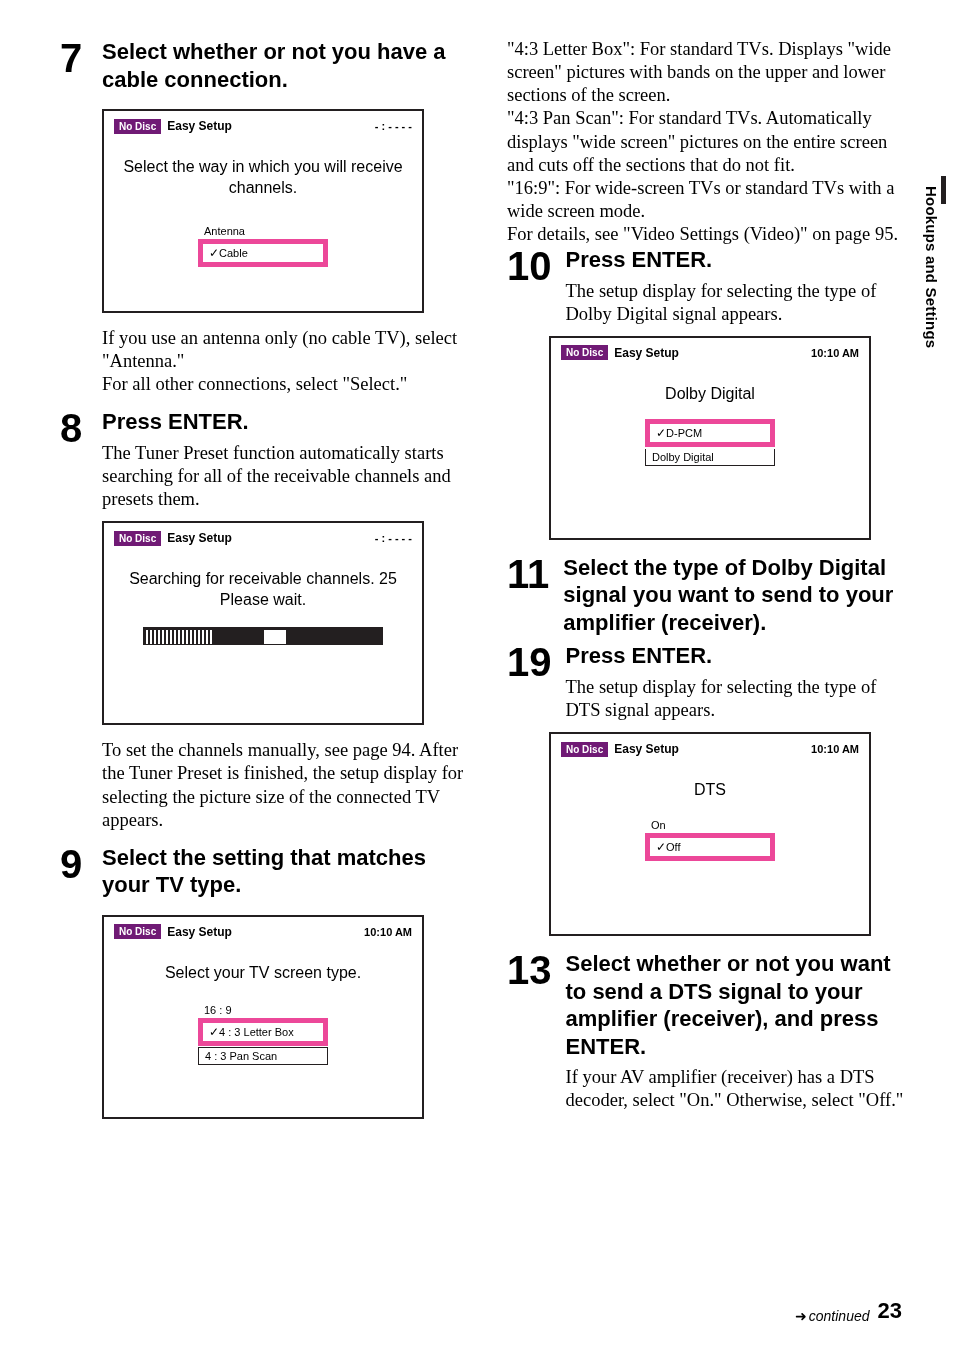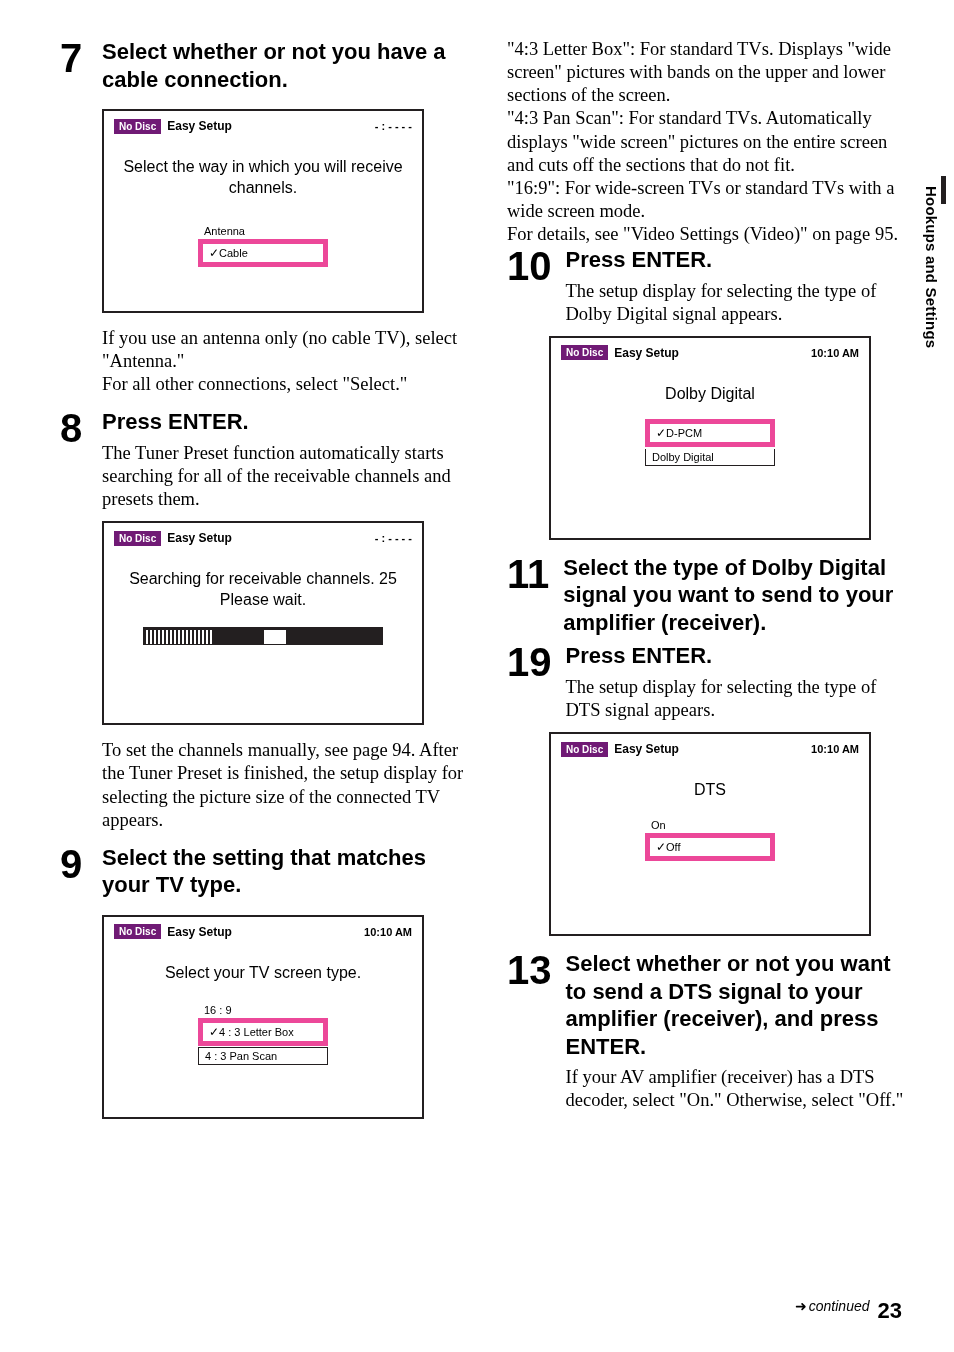--- a/index.html
+++ b/index.html
@@ -23,21 +23,21 @@
   .optblock { text-align: center; margin-top: 22px; }
   .opt { font-size: 11px; display: inline-block; text-align: left; width: 130px; padding: 2px 6px; }
   .opt.box { border: 5px solid #ec4899; }
   .check { font-size: 12px; }
   .optrow { display: block; margin: 0 auto; }
   .progressbar { margin: 16px auto 0; width: 240px; height: 18px; border: 1px solid #231f20; background: #231f20; position: relative; }
   .progressfill { position: absolute; top: 2px; left: 2px; height: 14px; width: 68px; background: repeating-linear-gradient(90deg,#fff 0 2px,#231f20 2px 4px); }
   .progressblock { position: absolute; top: 2px; left: 120px; height: 14px; width: 22px; background: #fff; }
   .sidebar { position: absolute; right: 14px; top: 186px; writing-mode: vertical-rl; font-family: Arial, sans-serif; font-weight: bold; font-size: 15px; letter-spacing: 0.2px; }
   .sidemark { position: absolute; right: 8px; top: 176px; width: 5px; height: 28px; background: #231f20; }
-  .footer { position: absolute; bottom: 28px; right: 52px; display: flex; align-items: flex-start; gap: 8px; }
+  .footer { position: absolute; bottom: 28px; right: 52px; display: flex; align-items: flex-end; gap: 8px; }
   .contd { font-style: italic; font-size: 14px; }
   .pagenum { font-size: 22px; font-weight: bold; }
   .arrow::before { content: "➜"; font-style: normal; font-size: 14px; margin-right: 2px; }
   .col-right .body { margin-left: 0; }
   .rightstep .body, .rightstep .title { margin-left: 0; }
   .rightstep { }
   .col-right .figbox { margin-left: 42px; }
   .intro { margin-left: 42px; }
 </style>
 </head>

